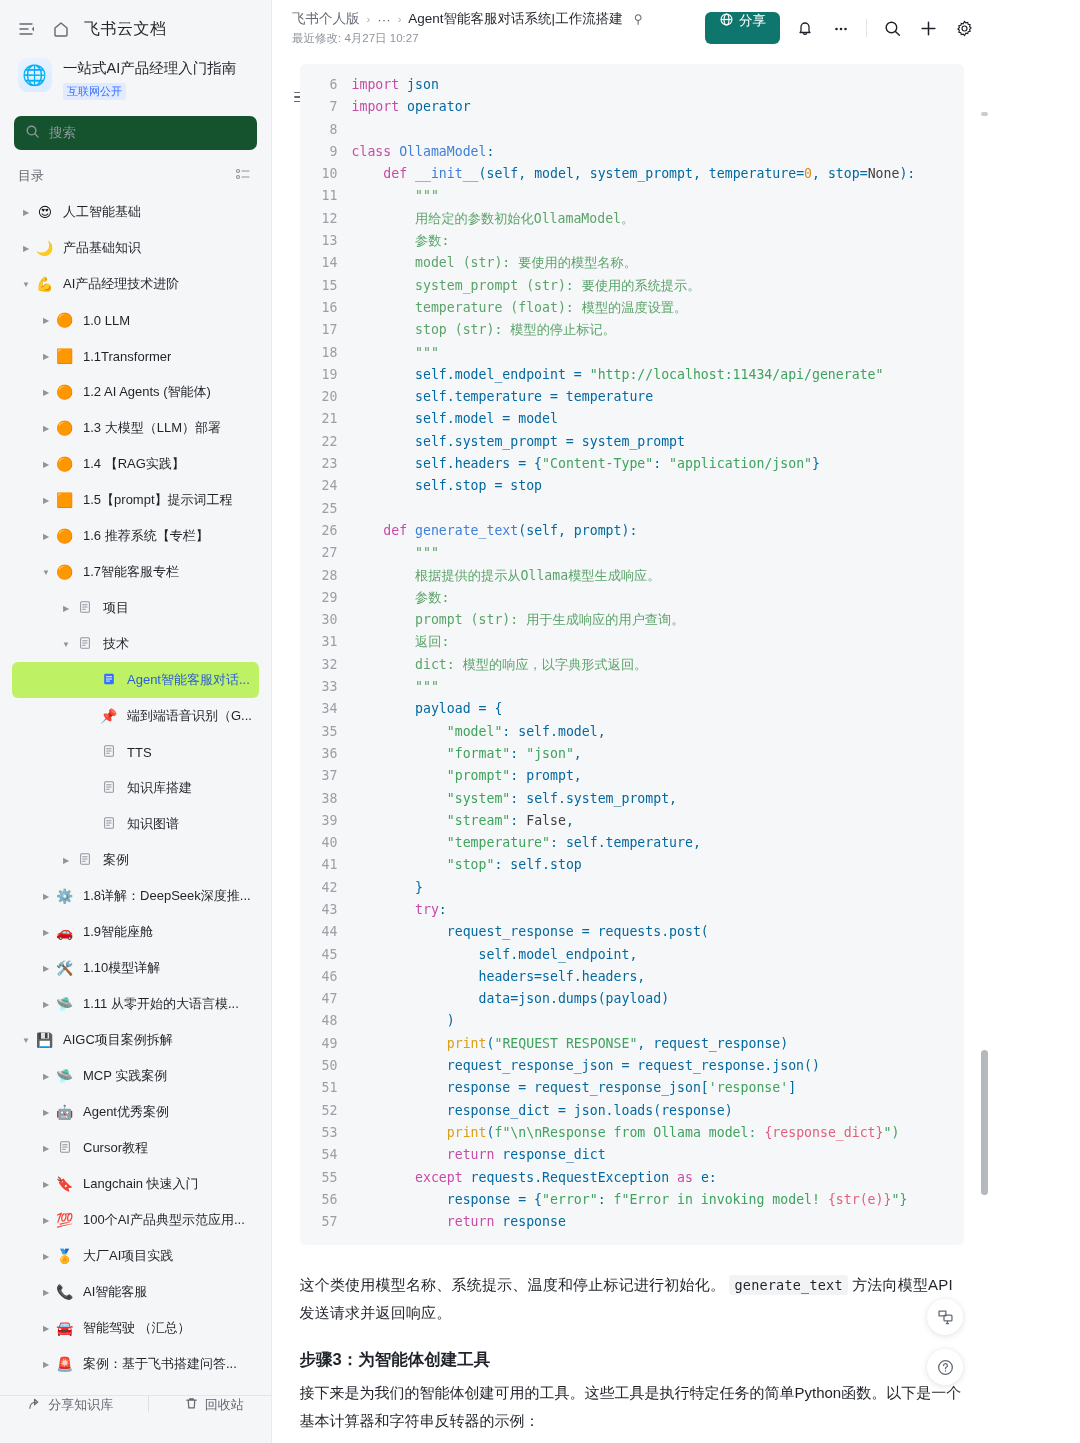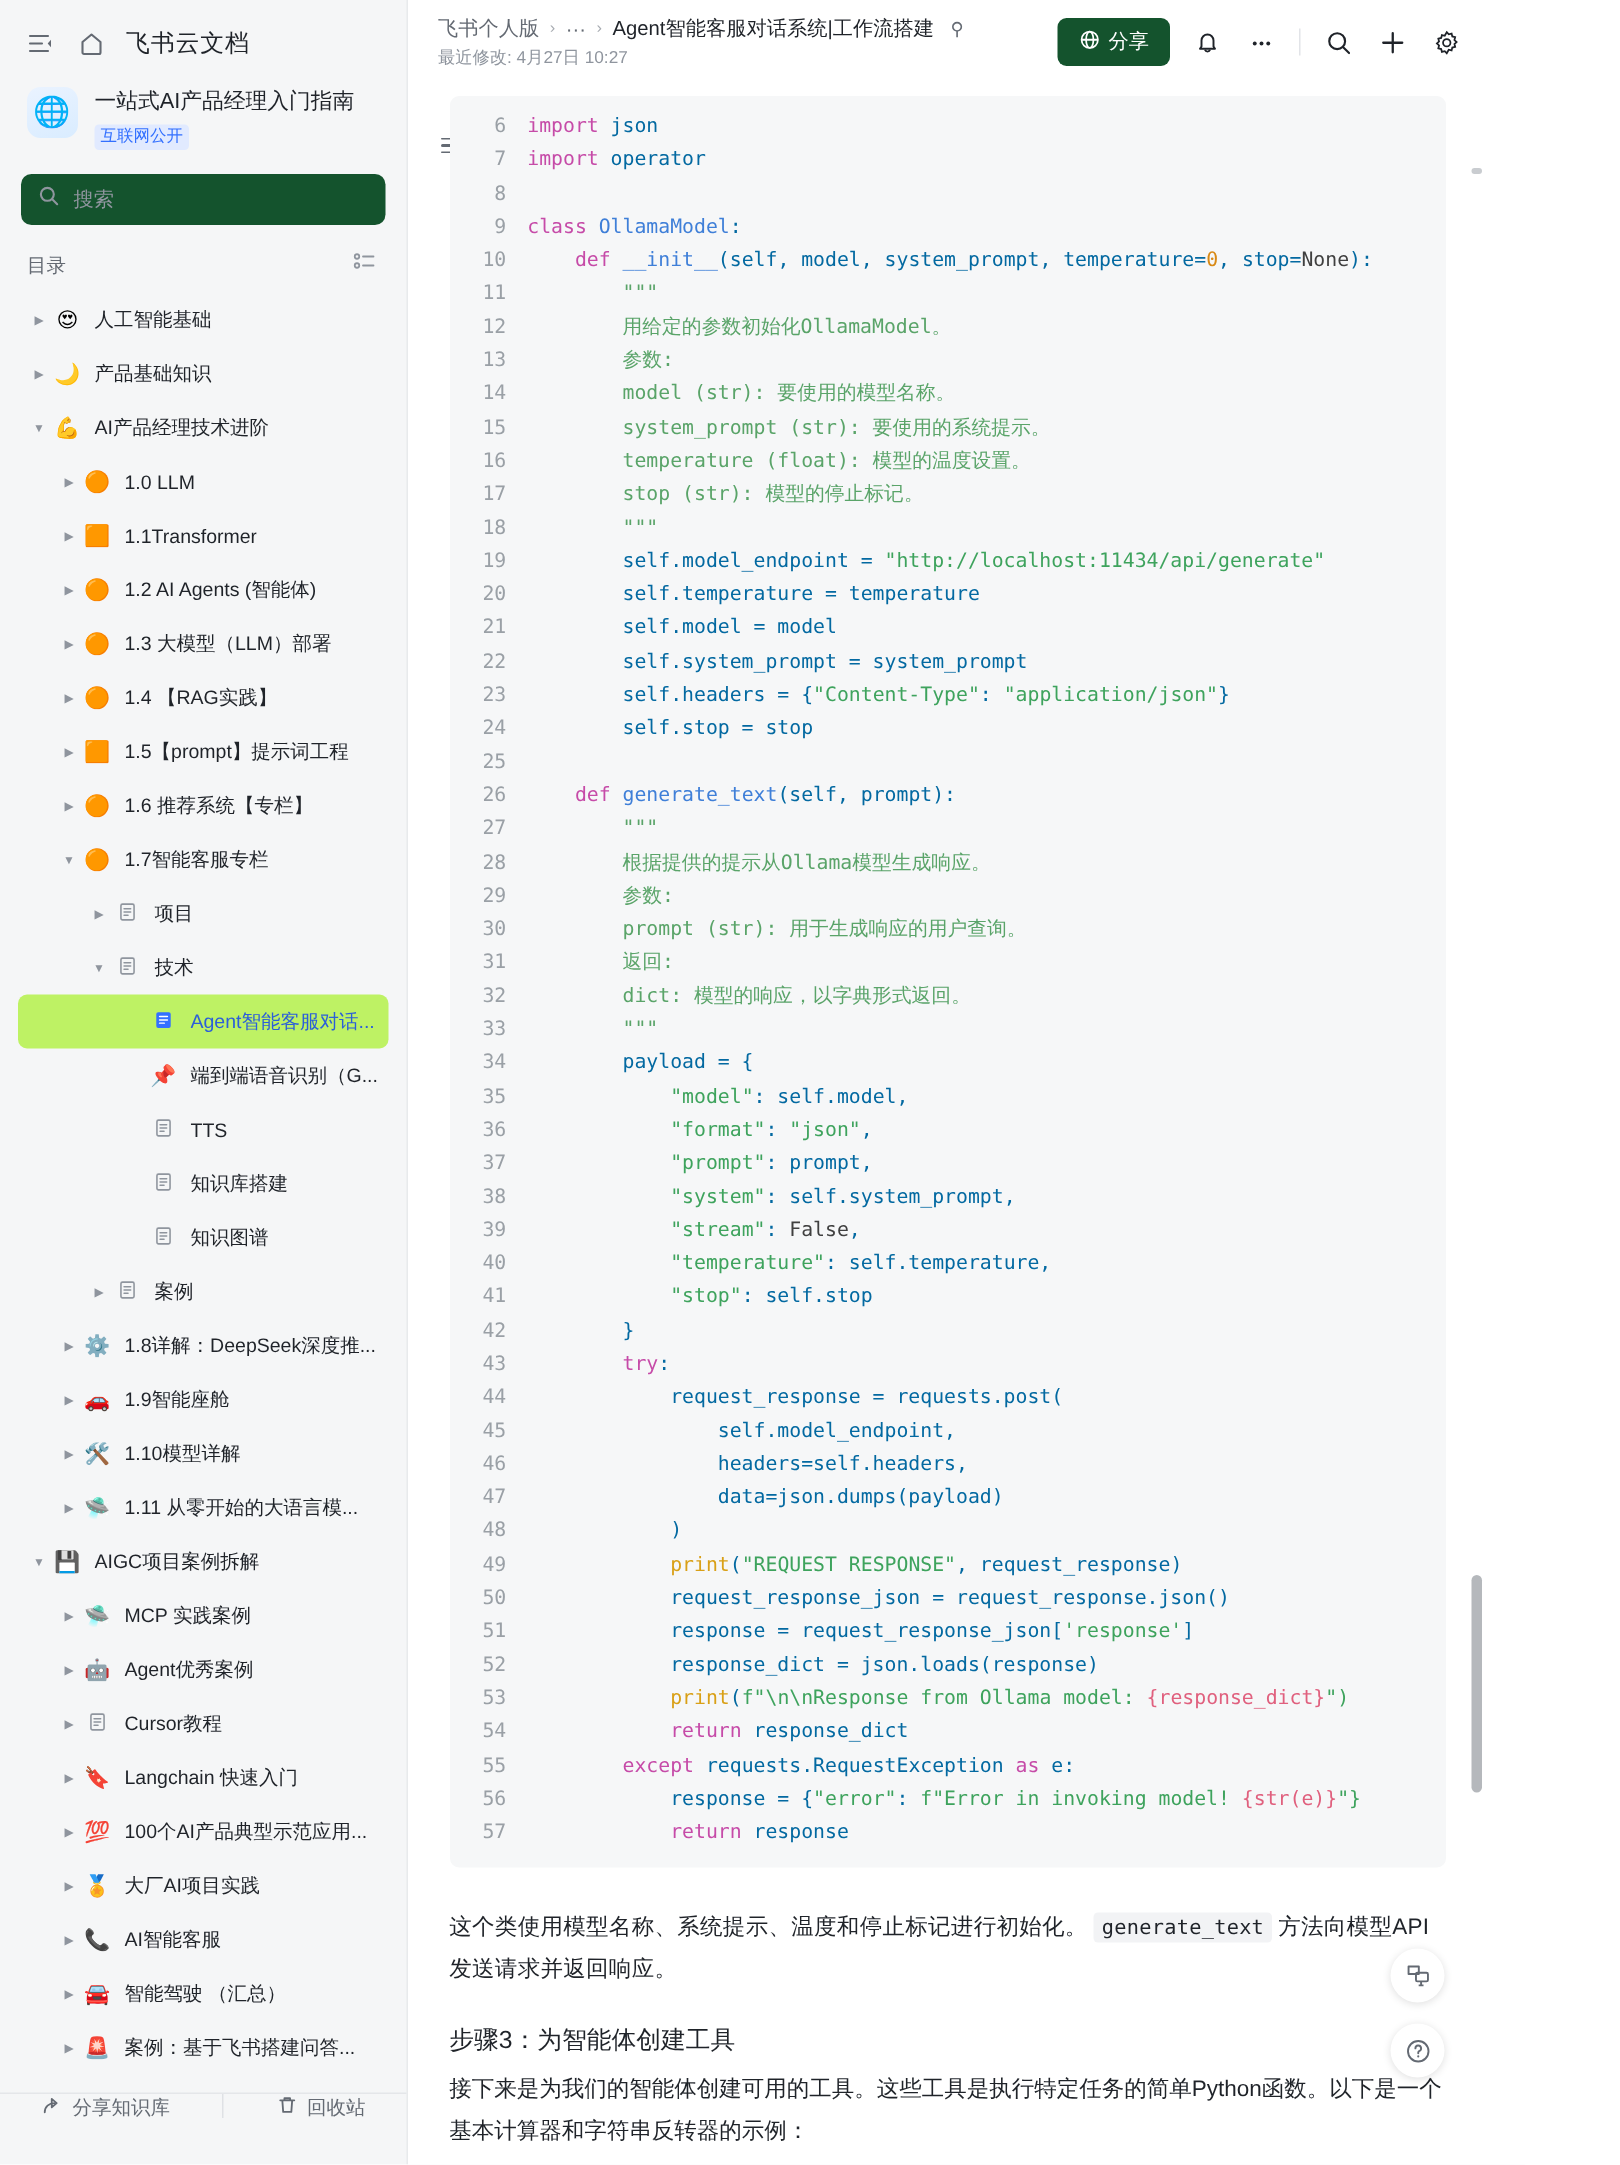--- a/index.html
+++ b/index.html
@@ -90,22 +90,22 @@
   .crumbs { display: flex; flex-direction: column; justify-content: center; flex: 1 1 auto; min-width: 0; }
   .crumb-row { display: flex; align-items: center; gap: 7px; white-space: nowrap; }
   .crumb { font-size: 13.5px; color: #646a73; cursor: pointer; }
   .crumb.cur { color: #1f2329; font-weight: 500; }
   .crumb-sep { font-size: 11px; color: #a7abb1; }
   .pin { font-size: 12px; color: #646a73; margin-left: 4px; cursor: pointer; }
   .modified { font-size: 11.5px; color: #8f959e; margin-top: 3px; }
 
   .topacts { display: flex; align-items: center; gap: 14px; }
   .share-btn {
-    display: flex; align-items: center; gap: 5px;
-    background: #14532d; color: #fff; font-size: 13.5px;
+    display: flex; gap: 5px;
+    background: #0f766e; color: #fff; font-size: 13.5px;
     height: 32px; padding: 0 14px; border-radius: 6px; cursor: pointer;
     border: none;
   }
   .tb-icon { width: 22px; height: 22px; display: flex; align-items: center; justify-content: center; cursor: pointer; color: #1f2329; }
   .tb-div { width: 1px; height: 18px; background: #e2e4e8; }
 
   .doc-area { position: absolute; top: 56px; left: 0; right: 0; bottom: 0; background: #fff; }
 
   .outline-btn {
     position: absolute; left: 22px; top: 30px;
@@ -140,21 +140,21 @@
 
   .para {
     font-size: 15px; line-height: 28px; color: #1f2329;
     margin-top: 26px; letter-spacing: .2px;
   }
   .inline-code {
     font-family: "DejaVu Sans Mono", "Liberation Mono", monospace;
     font-size: 13.5px; background: #f2f3f5; border-radius: 3px;
     padding: 2px 5px; color: #1f2329;
   }
-  .h3 { font-size: 16.5px; font-weight: normal; color: #1f2329; margin-top: 22px; }
+  .h3 { font-size: 16.5px; font-weight: bold; color: #1f2329; margin-top: 22px; }
   .para2 { font-size: 15px; line-height: 28px; color: #1f2329; margin-top: 8px; }
 
   
   .float-btns { position: absolute; right: 28px; bottom: 58px; display: flex; flex-direction: column; gap: 14px; }
   .fbtn {
     width: 36px; height: 36px; border-radius: 50%; background: #fff;
     box-shadow: 0 1px 6px rgba(0,0,0,.13);
     display: flex; align-items: center; justify-content: center; cursor: pointer;
     color: #646a73;
   }

